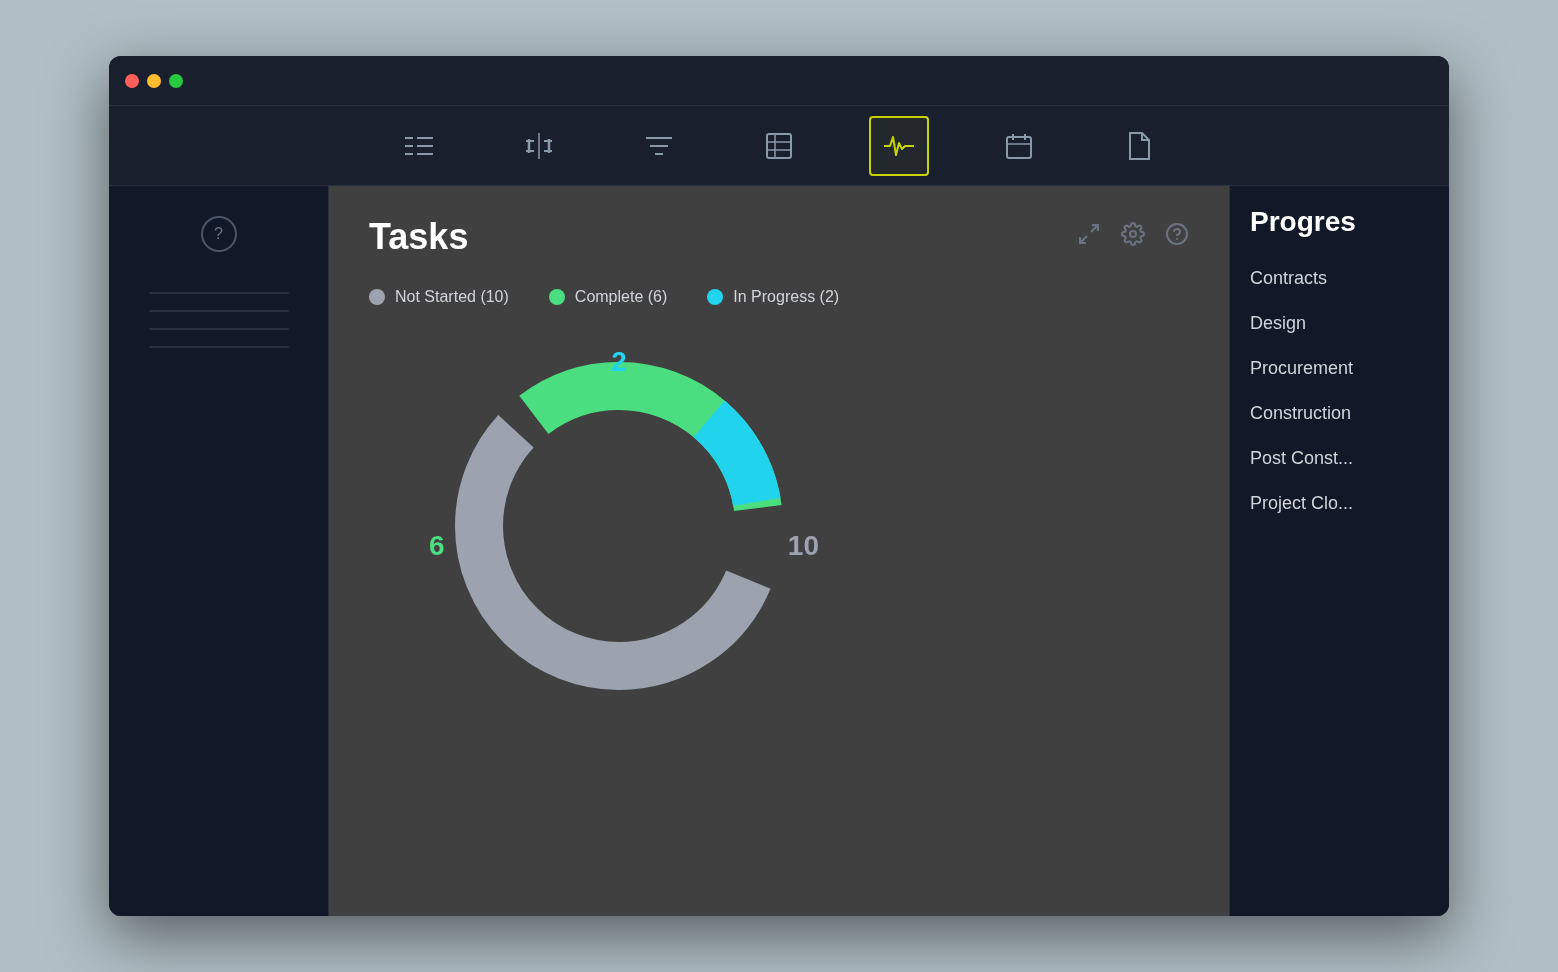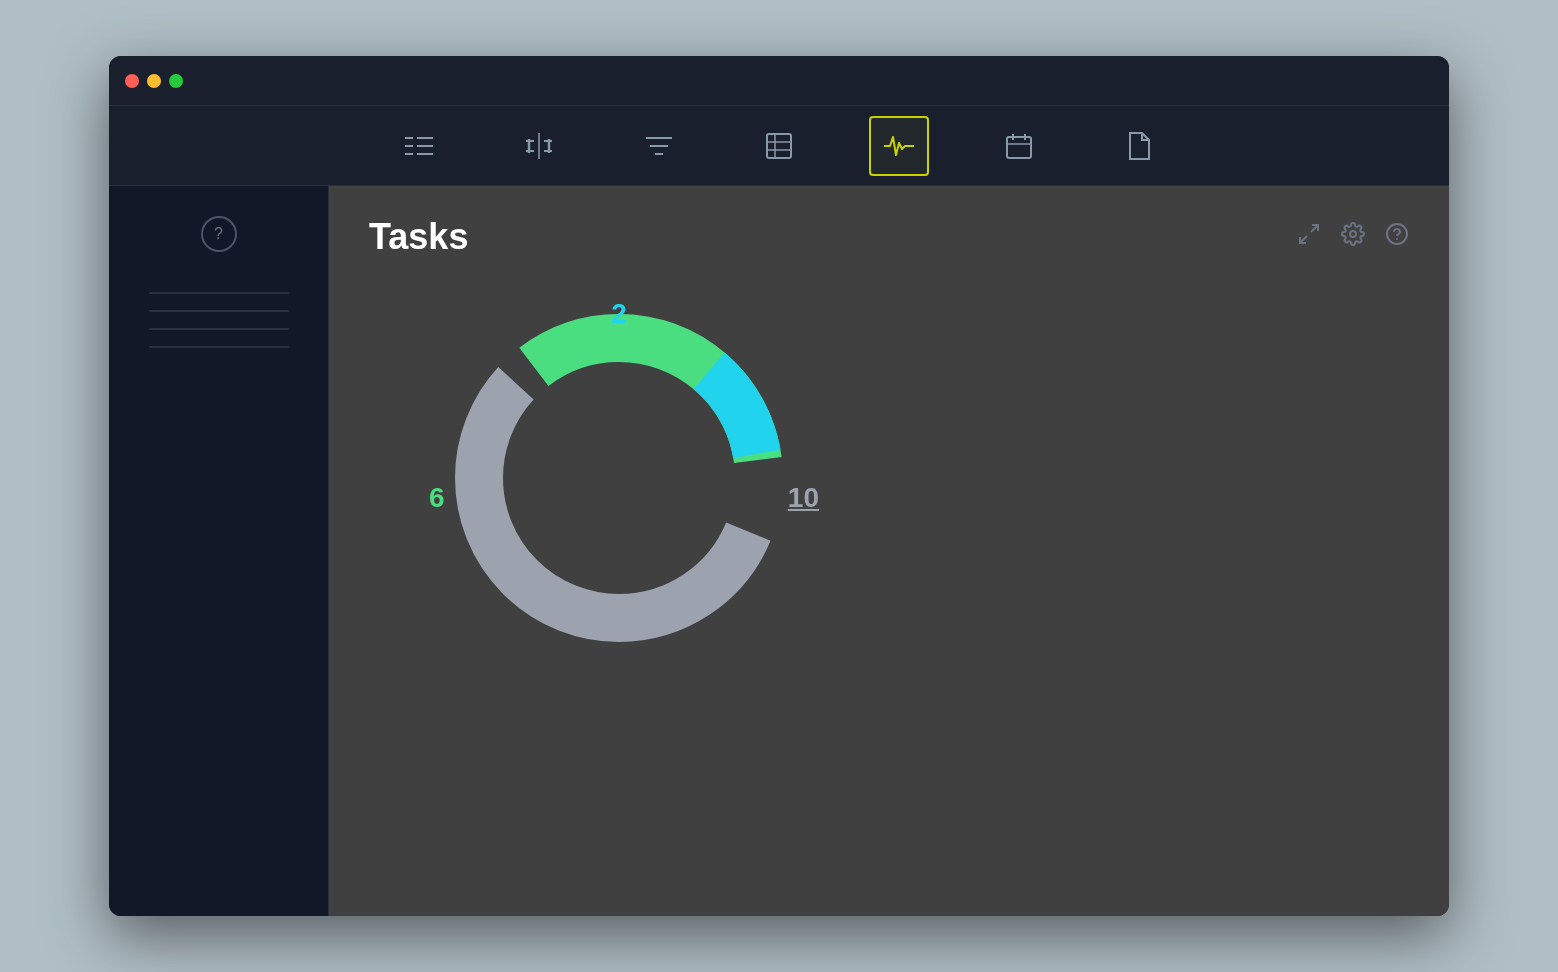--- a/index.html
+++ b/index.html
@@ -286,32 +286,57 @@
           <span class="action-icon">
             <svg width="24" height="24" viewBox="0 0 24 24" fill="none" xmlns="http://www.w3.org/2000/svg">
               <circle cx="12" cy="12" r="10" stroke="#6b7280" stroke-width="2" fill="none"></circle>
               <path d="M9.09 9a3 3 0 0 1 5.83 1c0 2-3 3-3 3" stroke="#6b7280" stroke-width="2" fill="none" stroke-linecap="round"></path>
               <line x1="12" y1="17" x2="12.01" y2="17" stroke="#6b7280" stroke-width="2" stroke-linecap="round"></line>
             </svg>
           </span>
         </div>
       </div>
 
+      <div class="legend">
+        <div class="legend-item">
+          <div class="legend-dot" style="background:#9ca3af;"></div>
+          <span class="legend-label">Not Started (10)</span>
+        </div>
+        <div class="legend-item">
+          <div class="legend-dot" style="background:#4ade80;"></div>
+          <span class="legend-label">Complete (6)</span>
+        </div>
+        <div class="legend-item">
+          <div class="legend-dot" style="background:#22d3ee;"></div>
+          <span class="legend-label">In Progress (2)</span>
+        </div>
+      </div>
 
       <div style="position:relative; width:380px; height:420px; margin: 0 auto 0 60px;">
         
         <div style="position:absolute; top:10px; left:50%; transform:translateX(-50%); color:#22d3ee; font-size:28px; font-weight:700;">2</div>
         <div style="position:absolute; top:50%; left:0px; transform:translateY(-50%); color:#4ade80; font-size:28px; font-weight:700;">6</div>
-        <div style="position:absolute; top:50%; right:-10px; transform:translateY(-50%); color:#9ca3af; font-size:28px; font-weight:700;text-decoration:underline;">10</div>
+        <div style="position:absolute; top:50%; right:-10px; transform:translateY(-50%); color:#9ca3af; font-size:28px; font-weight:700;">10</div>
 
         <svg viewBox="0 0 380 380" width="380" height="380">
 
           <circle cx="190" cy="190" r="140" fill="none" stroke="#9ca3af" stroke-width="48" stroke-dasharray="488.7 879.6" stroke-dashoffset="-55"></circle>
 
           <circle cx="190" cy="190" r="140" fill="none" stroke="#4ade80" stroke-width="48" stroke-dasharray="293.2 879.6" stroke-dashoffset="-568"></circle>
 
           <circle cx="190" cy="190" r="140" fill="none" stroke="#22d3ee" stroke-width="48" stroke-dasharray="97.7 879.6" stroke-dashoffset="220"></circle>
         </svg>
       </div>
     </div>
 
+    <div class="right-panel">
+      <div class="right-panel-title">Progres</div>
+      <div class="category-list">
+        <div class="category-item">Contracts</div>
+        <div class="category-item">Design</div>
+        <div class="category-item">Procurement</div>
+        <div class="category-item">Construction</div>
+        <div class="category-item">Post Const...</div>
+        <div class="category-item">Project Clo...</div>
+      </div>
+    </div>
   </div>
 </div>
 
 </body></html>

